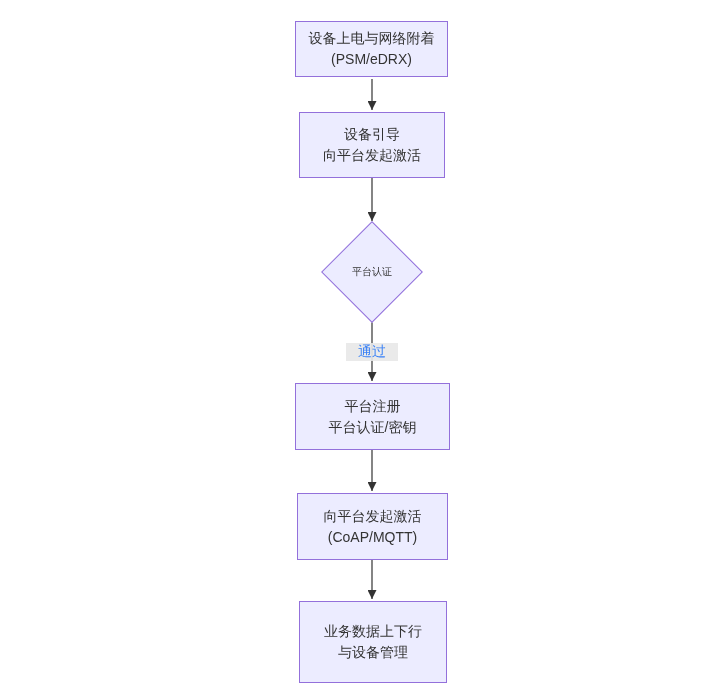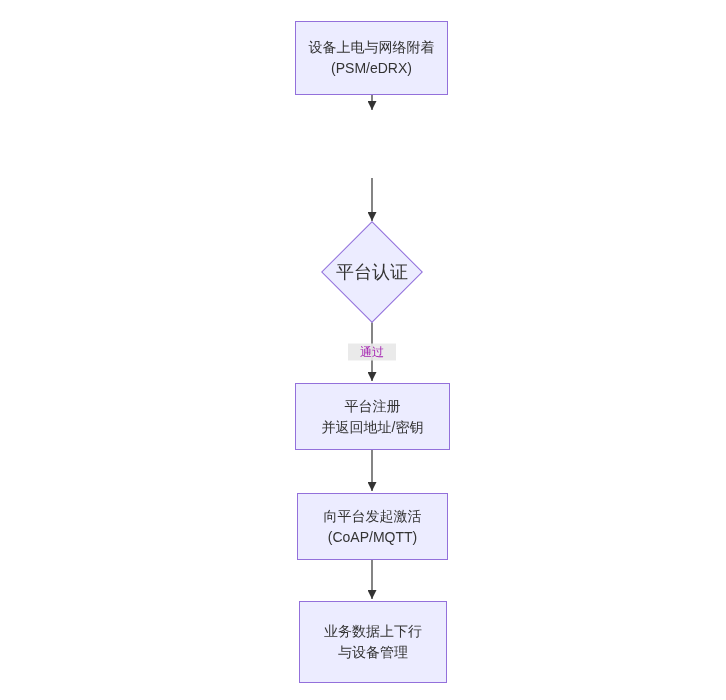--- a/index.html
+++ b/index.html
@@ -31,55 +31,55 @@
     border: 1px solid #9370DB;
     display: flex;
     align-items: center;
     justify-content: center;
     text-align: center;
     font-size: 14px;
     line-height: 21px;
     white-space: pre-line;
     color: #333333;
   }
-  .node-1 { left: 295px; top: 21px;  width: 153px; height: 74px; }
+  .node-1 { left: 295px; top: 21px;  width: 153px; height: 56px; }
   .node-2 { left: 299px; top: 112px; width: 146px; height: 66px; }
   .node-3 { left: 295px; top: 383px; width: 155px; height: 67px; }
   .node-4 { left: 297px; top: 493px; width: 151px; height: 67px; }
   .node-5 { left: 299px; top: 601px; width: 148px; height: 82px; }
   .diamond-shape {
     position: absolute;
     box-sizing: border-box;
     left: 336px;
     top: 236px;
     width: 72px;
     height: 72px;
     background: #ECECFF;
     border: 1px solid #9370DB;
     transform: rotate(45deg);
   }
   .diamond-label {
     position: absolute;
     left: 372px;
     top: 272px;
     transform: translate(-50%, -50%);
-    font-size: 18px;
+    font-size: 10px;
     white-space: nowrap;
     color: #333333;
   }
   .edge-label {
     position: absolute;
     left: 372px;
     top: 352px;
     transform: translate(-50%, -50%);
     background: rgba(232, 232, 232, 0.9);
     padding: 0 12px;
-    font-size: 12px;
+    font-size: 14px;
     white-space: nowrap;
-    color: #a21caf;
+    color: #3b82f6;
   }
 </style>
 </head>
 <body>
 
 <div class="canvas">
 
   <svg class="edges-layer" width="726" height="700" viewBox="0 0 726 700" xmlns="http://www.w3.org/2000/svg">
     <defs>
       <marker id="arrowhead" viewBox="0 0 10 10" refX="10" refY="5" markerWidth="9" markerHeight="9" markerUnits="userSpaceOnUse" orient="auto">
@@ -89,28 +89,30 @@
     <line x1="372" y1="79" x2="372" y2="110" stroke="#333333" stroke-width="1.2" marker-end="url(#arrowhead)"></line>
     <line x1="372" y1="178" x2="372" y2="221" stroke="#333333" stroke-width="1.2" marker-end="url(#arrowhead)"></line>
     <line x1="372" y1="320" x2="372" y2="381" stroke="#333333" stroke-width="1.2" marker-end="url(#arrowhead)"></line>
     <line x1="372" y1="450" x2="372" y2="491" stroke="#333333" stroke-width="1.2" marker-end="url(#arrowhead)"></line>
     <line x1="372" y1="560" x2="372" y2="599" stroke="#333333" stroke-width="1.2" marker-end="url(#arrowhead)"></line>
   </svg>
 
   <div class="node node-1">设备上电与网络附着
 (PSM/eDRX)</div>
 
+  <div class="node node-2">设备引导
+向平台发起激活</div>
 
   <div class="diamond-shape"></div>
   <div class="diamond-label">平台认证</div>
 
   <div class="edge-label">通过</div>
 
   <div class="node node-3">平台注册
-并返回地址/密钥</div>
+平台认证/密钥</div>
 
   <div class="node node-4">向平台发起激活
 (CoAP/MQTT)</div>
 
   <div class="node node-5">业务数据上下行
 与设备管理</div>
 
 </div>
 
 </body></html>

